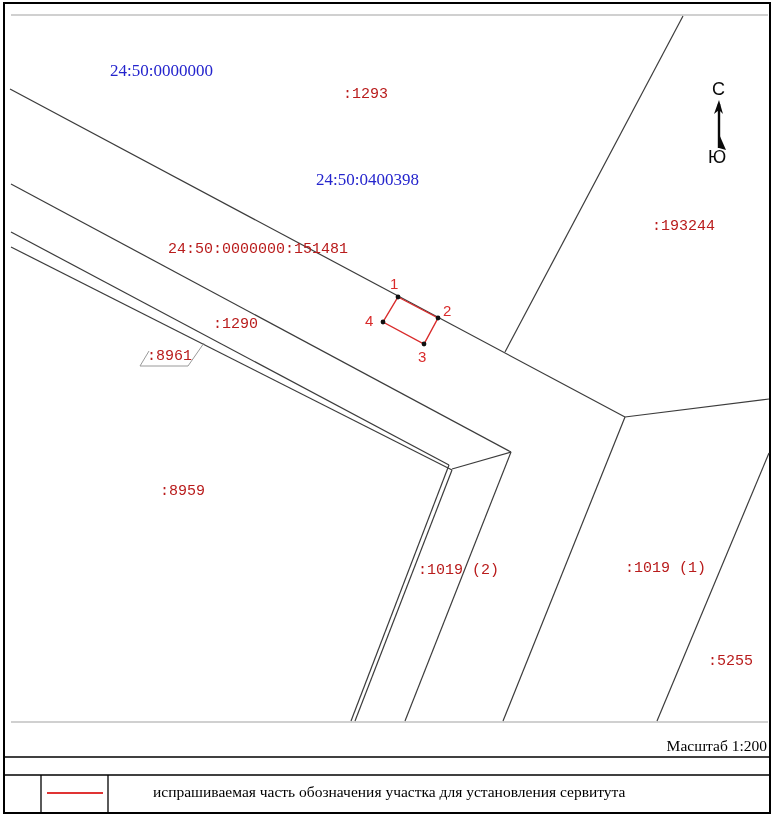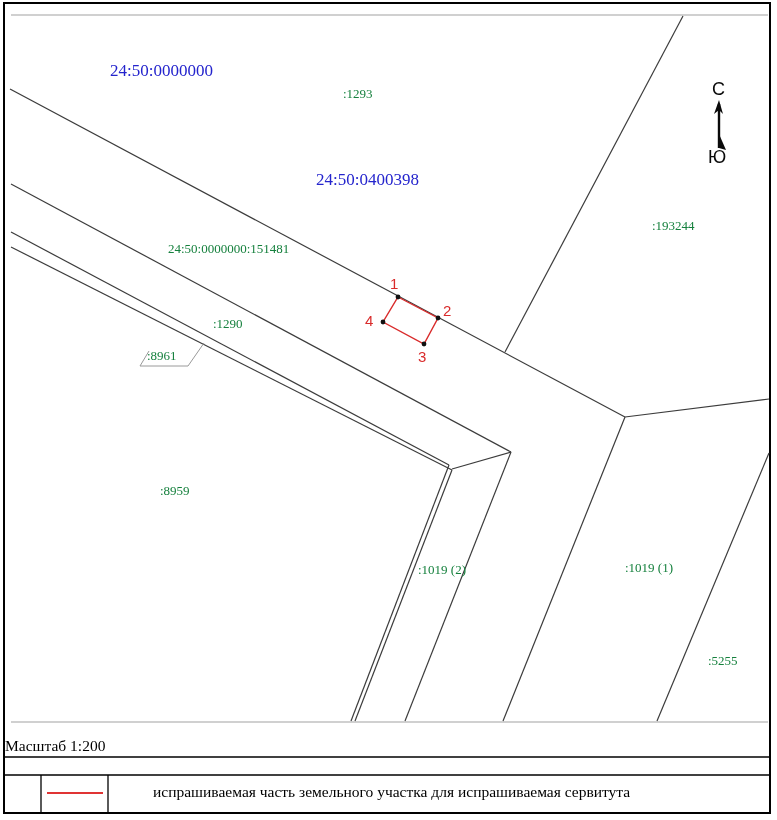--- a/index.html
+++ b/index.html
@@ -6,26 +6,26 @@
   .canvas{
     position:relative;width:777px;height:820px;background:#ffffff;overflow:hidden;
     font-family:"Liberation Sans",sans-serif;
   }
   .frame{
     position:absolute;left:3px;top:2px;width:764px;height:808px;
     border:2px solid #000;background:transparent;
   }
   svg.overlay{position:absolute;left:0;top:0;width:777px;height:820px;}
   .lbl{position:absolute;white-space:nowrap;line-height:1.1;}
-  .parcel{font-family:Liberation Serif, serif;font-size:13px;color:#15803d;}
+  .parcel{font-family:Liberation Mono, monospace;font-size:15px;color:#b91c1c;}
   .quarter{font-family:"Liberation Serif",serif;font-size:17px;color:#2424cd;}
   .vertex-num{font-family:"Liberation Sans",sans-serif;font-size:15px;color:#d92b2b;}
   .compass-letter{font-family:"Liberation Sans",sans-serif;font-size:18px;color:#0a0a0a;}
   .footer-text{font-family:"Liberation Serif",serif;font-size:15.5px;color:#000;}
-  .scale-wrap{position:absolute;left:5px;top:737px;width:762px;text-align:left;}
+  .scale-wrap{position:absolute;left:5px;top:737px;width:762px;text-align:right;}
 </style>
 </head>
 <body>
 
 <div class="canvas">
 
   <div class="frame"></div>
 
   <svg class="overlay" viewBox="0 0 777 820">
 
@@ -92,15 +92,15 @@
   <div class="lbl vertex-num" style="left:418px;top:349px;">3</div>
   <div class="lbl vertex-num" style="left:365px;top:313px;">4</div>
 
   <div class="lbl compass-letter" style="left:712px;top:80px;">С</div>
   <div class="lbl compass-letter" style="left:708px;top:148px;">Ю</div>
 
   <div class="scale-wrap">
     <span class="footer-text">Масштаб 1:200</span>
   </div>
 
-  <div class="lbl footer-text" style="left:153px;top:783px;">испрашиваемая часть земельного участка для испрашиваемая сервитута</div>
+  <div class="lbl footer-text" style="left:153px;top:783px;">испрашиваемая часть обозначения участка для установления сервитута</div>
 
 </div>
 
 </body></html>

